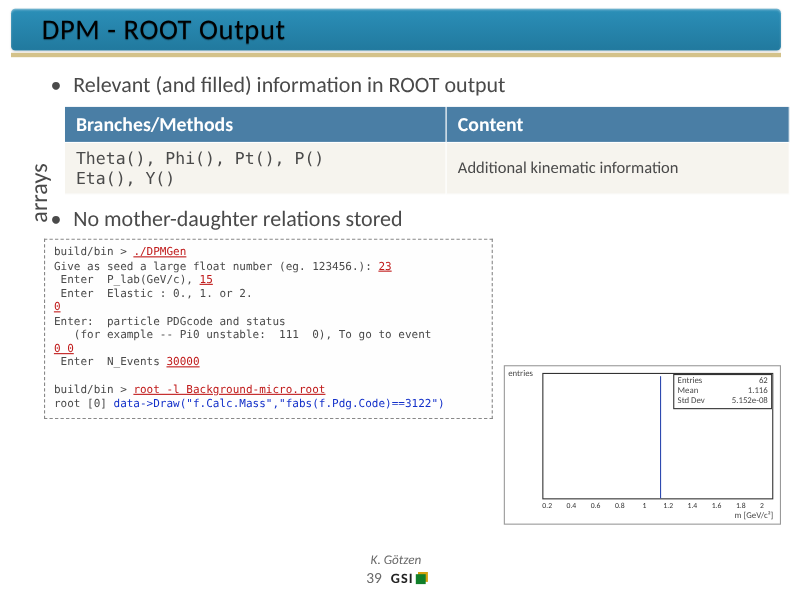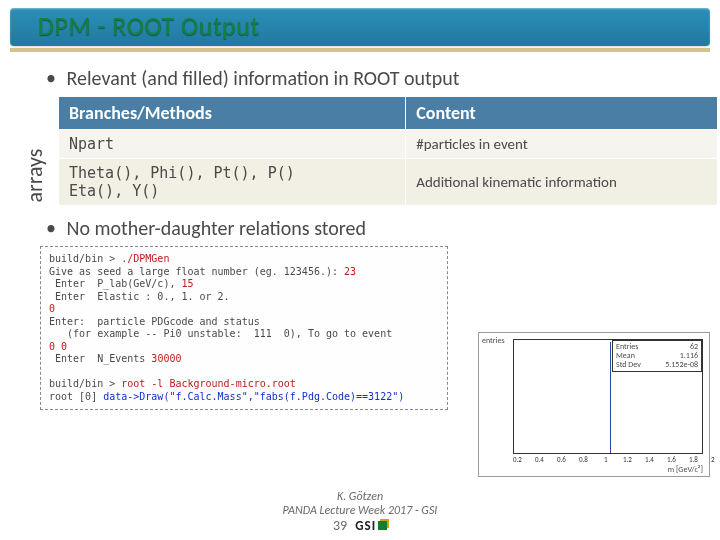--- a/index.html
+++ b/index.html
@@ -1,39 +1,39 @@
 <!DOCTYPE html>
 <html><head>
 <meta charset="utf-8">
 <style>
   * { margin: 0; padding: 0; box-sizing: border-box; }
   body { width: 720px; height: 540px; font-family: Calibri, Arial, sans-serif; color: #4a4a4a; background: #fff; position: relative; overflow: hidden; }
 
   .title-band { position: relative; margin: 8px 10px 0 10px; height: 48px; }
   .title-label { height: 38px; background: linear-gradient(#2b8fb8, #21799e); border-radius: 4px; box-shadow: inset 0 1px 2px rgba(255,255,255,0.4), 0 1px 2px rgba(0,0,0,0.15); }
-  .title-text { position: absolute; top: 2px; left: 28px; font-size: 26px; color: #15803d; text-shadow: 0 1px 1px rgba(0,0,0,0.4); letter-spacing: 0.5px; }
+  .title-text { position: absolute; top: 2px; left: 28px; font-size: 26px; color: #000000; text-shadow: 0 1px 1px rgba(0,0,0,0.4); letter-spacing: 0.5px; }
   .title-underline { margin-top: 2px; height: 4px; background: #d4c28a; }
 
   .bullet-line { margin: 10px 0 6px 46px; font-size: 20px; }
   .bullet-dot { display: inline-block; width: 16px; }
 
   .table-wrap { position: relative; margin: 0 12px 0 40px; }
   .side-label { position: absolute; left: -32px; top: 66px; font-size: 22px; transform: rotate(-90deg); transform-origin: center; }
 
   table.data { width: 660px; border-collapse: collapse; margin-left: 18px; }
   table.data th { background: #4a7ea5; color: #fff; text-align: left; padding: 5px 10px; font-weight: bold; font-size: 18px; border: 1px solid #fff; }
   table.data td { padding: 5px 10px; font-size: 15px; border: 1px solid #fff; background: #f2efe4; }
   table.data tr:nth-child(even) td { background: #f6f4ee; }
   .mono { font-family: "Consolas", monospace; font-size: 14px; }
 
   .code-box { margin: 6px 0 0 40px; width: 408px; border: 1px dashed #888; padding: 6px 8px; font-family: Consolas, monospace; font-size: 10px; line-height: 1.25; white-space: pre; background: #fefefe; }
-  .code-red { color: #c01a1a; }
+  .code-red { color: #c01a1a; text-decoration: underline; }
   .code-blue { color: #1330c9; }
 
-  .chart-box { position: absolute; right: 10px; top: 332px; width: 232px; height: 145px; border: 1px solid #999; background: #fff; }
+  .chart-box { position: absolute; right: 10px; top: 332px; width: 252px; height: 145px; border: 1px solid #999; background: #fff; }
   .chart-inner { position: absolute; left: 34px; top: 6px; right: 6px; bottom: 22px; border: 1px solid #333; }
   .stat-box { position: absolute; right: 0; top: 0; width: 90px; border: 1px solid #333; font-size: 8px; padding: 1px 3px; background: #fff; line-height: 1.15; }
   .stat-row { display: flex; justify-content: space-between; }
   .yaxis-label { position: absolute; left: 3px; top: 2px; font-size: 8px; }
   .xaxis-label { position: absolute; right: 6px; bottom: 2px; font-size: 8px; }
   .tick { position: absolute; font-size: 7px; color: #333; }
   .bar-spike { position: absolute; width: 1px; background: #2e4ab0; }
 
   .footer { position: absolute; bottom: 6px; left: 0; right: 0; display: flex; align-items: center; justify-content: flex-start; padding: 0 14px; font-size: 12px; font-style: italic; color: #6a6a6a; flex-direction: column; }
   .footer .pagenum { font-style: normal; font-size: 14px; }
@@ -54,24 +54,20 @@
   <span>Relevant (and filled) information in ROOT output</span>
 </div>
 
 <div class="table-wrap">
   <div class="side-label">arrays</div>
   <table class="data">
     <tbody>
         <tr>
       <th>Branches/Methods</th>
       <th>Content</th>
-    </tr>
-    <tr>
-      <td class="mono">Npart</td>
-      <td>#particles in event</td>
     </tr>
     <tr>
       <td class="mono" style="white-space:pre">Theta(), Phi(), Pt(), P()
 Eta(), Y()</td>
       <td>Additional kinematic information</td>
     </tr>
   </tbody>
     </table>
 </div>
 
@@ -120,21 +116,20 @@
   <span class="tick" style="left:125px; bottom:12px">1</span>
   <span class="tick" style="left:144px; bottom:12px">1.2</span>
   <span class="tick" style="left:166px; bottom:12px">1.4</span>
   <span class="tick" style="left:188px; bottom:12px">1.6</span>
   <span class="tick" style="left:210px; bottom:12px">1.8</span>
   <span class="tick" style="left:232px; bottom:12px">2</span>
 </div>
 
 <div class="footer">
   <span>K. Götzen</span>
-  <span>PANDA Lecture Week 2017 - GSI</span>
   <span>
     <span class="pagenum">39</span>&nbsp;&nbsp;
     <span class="gsi-logo">
         <span>GSI</span>
         <span class="gsi-box"></span>
       </span>
   </span>
 </div>
 
 </body></html>

